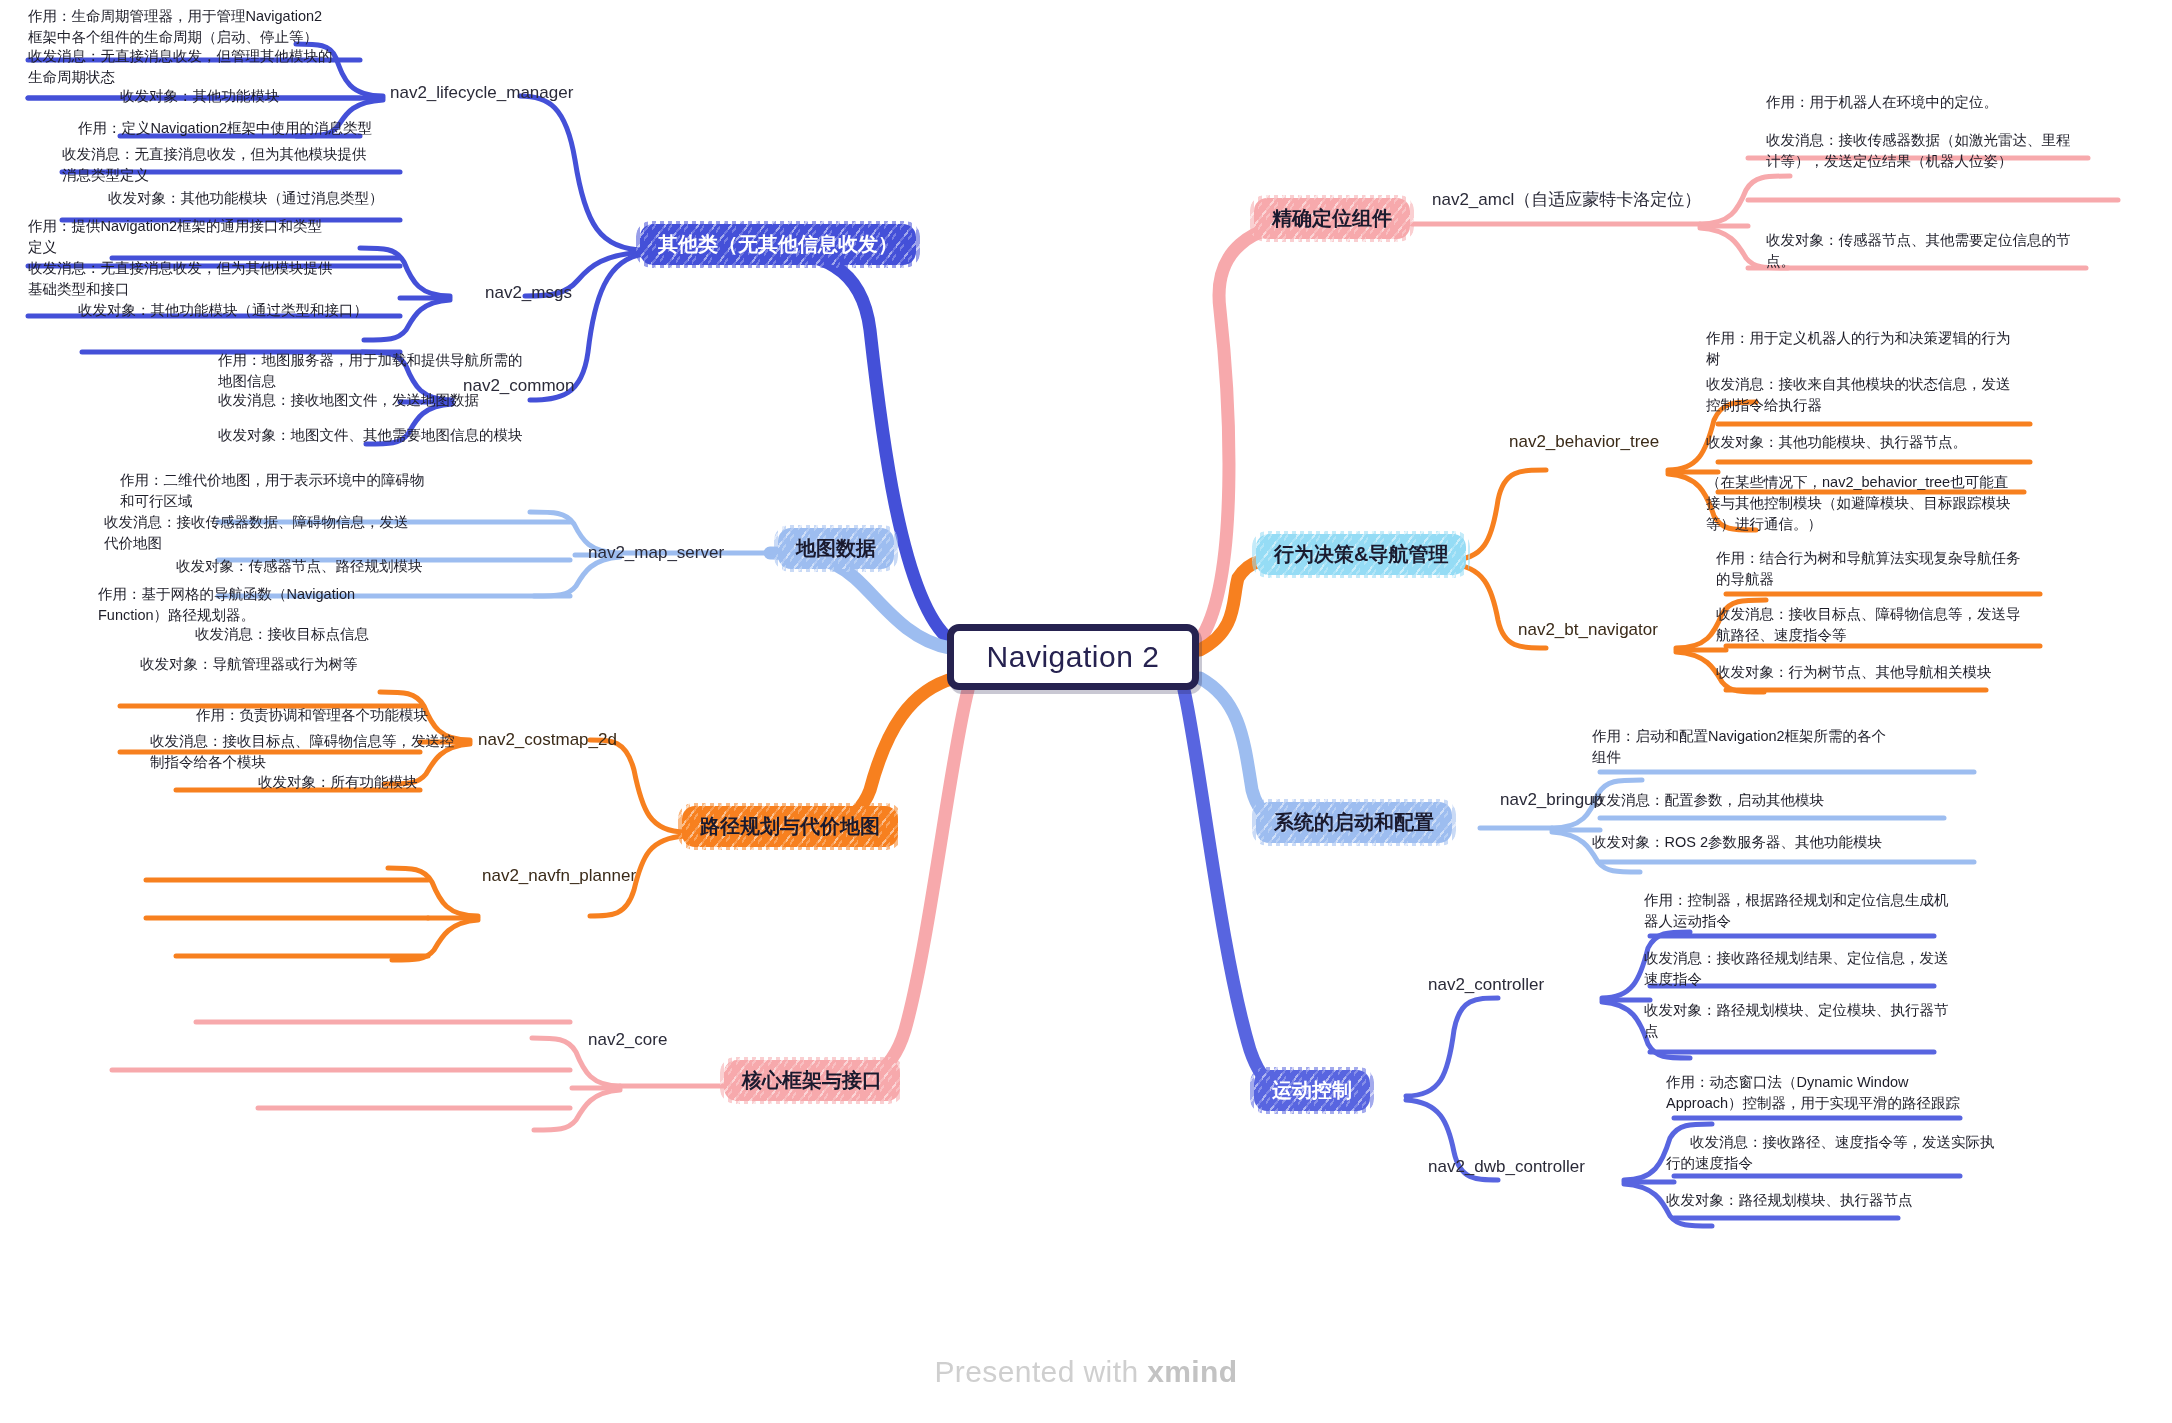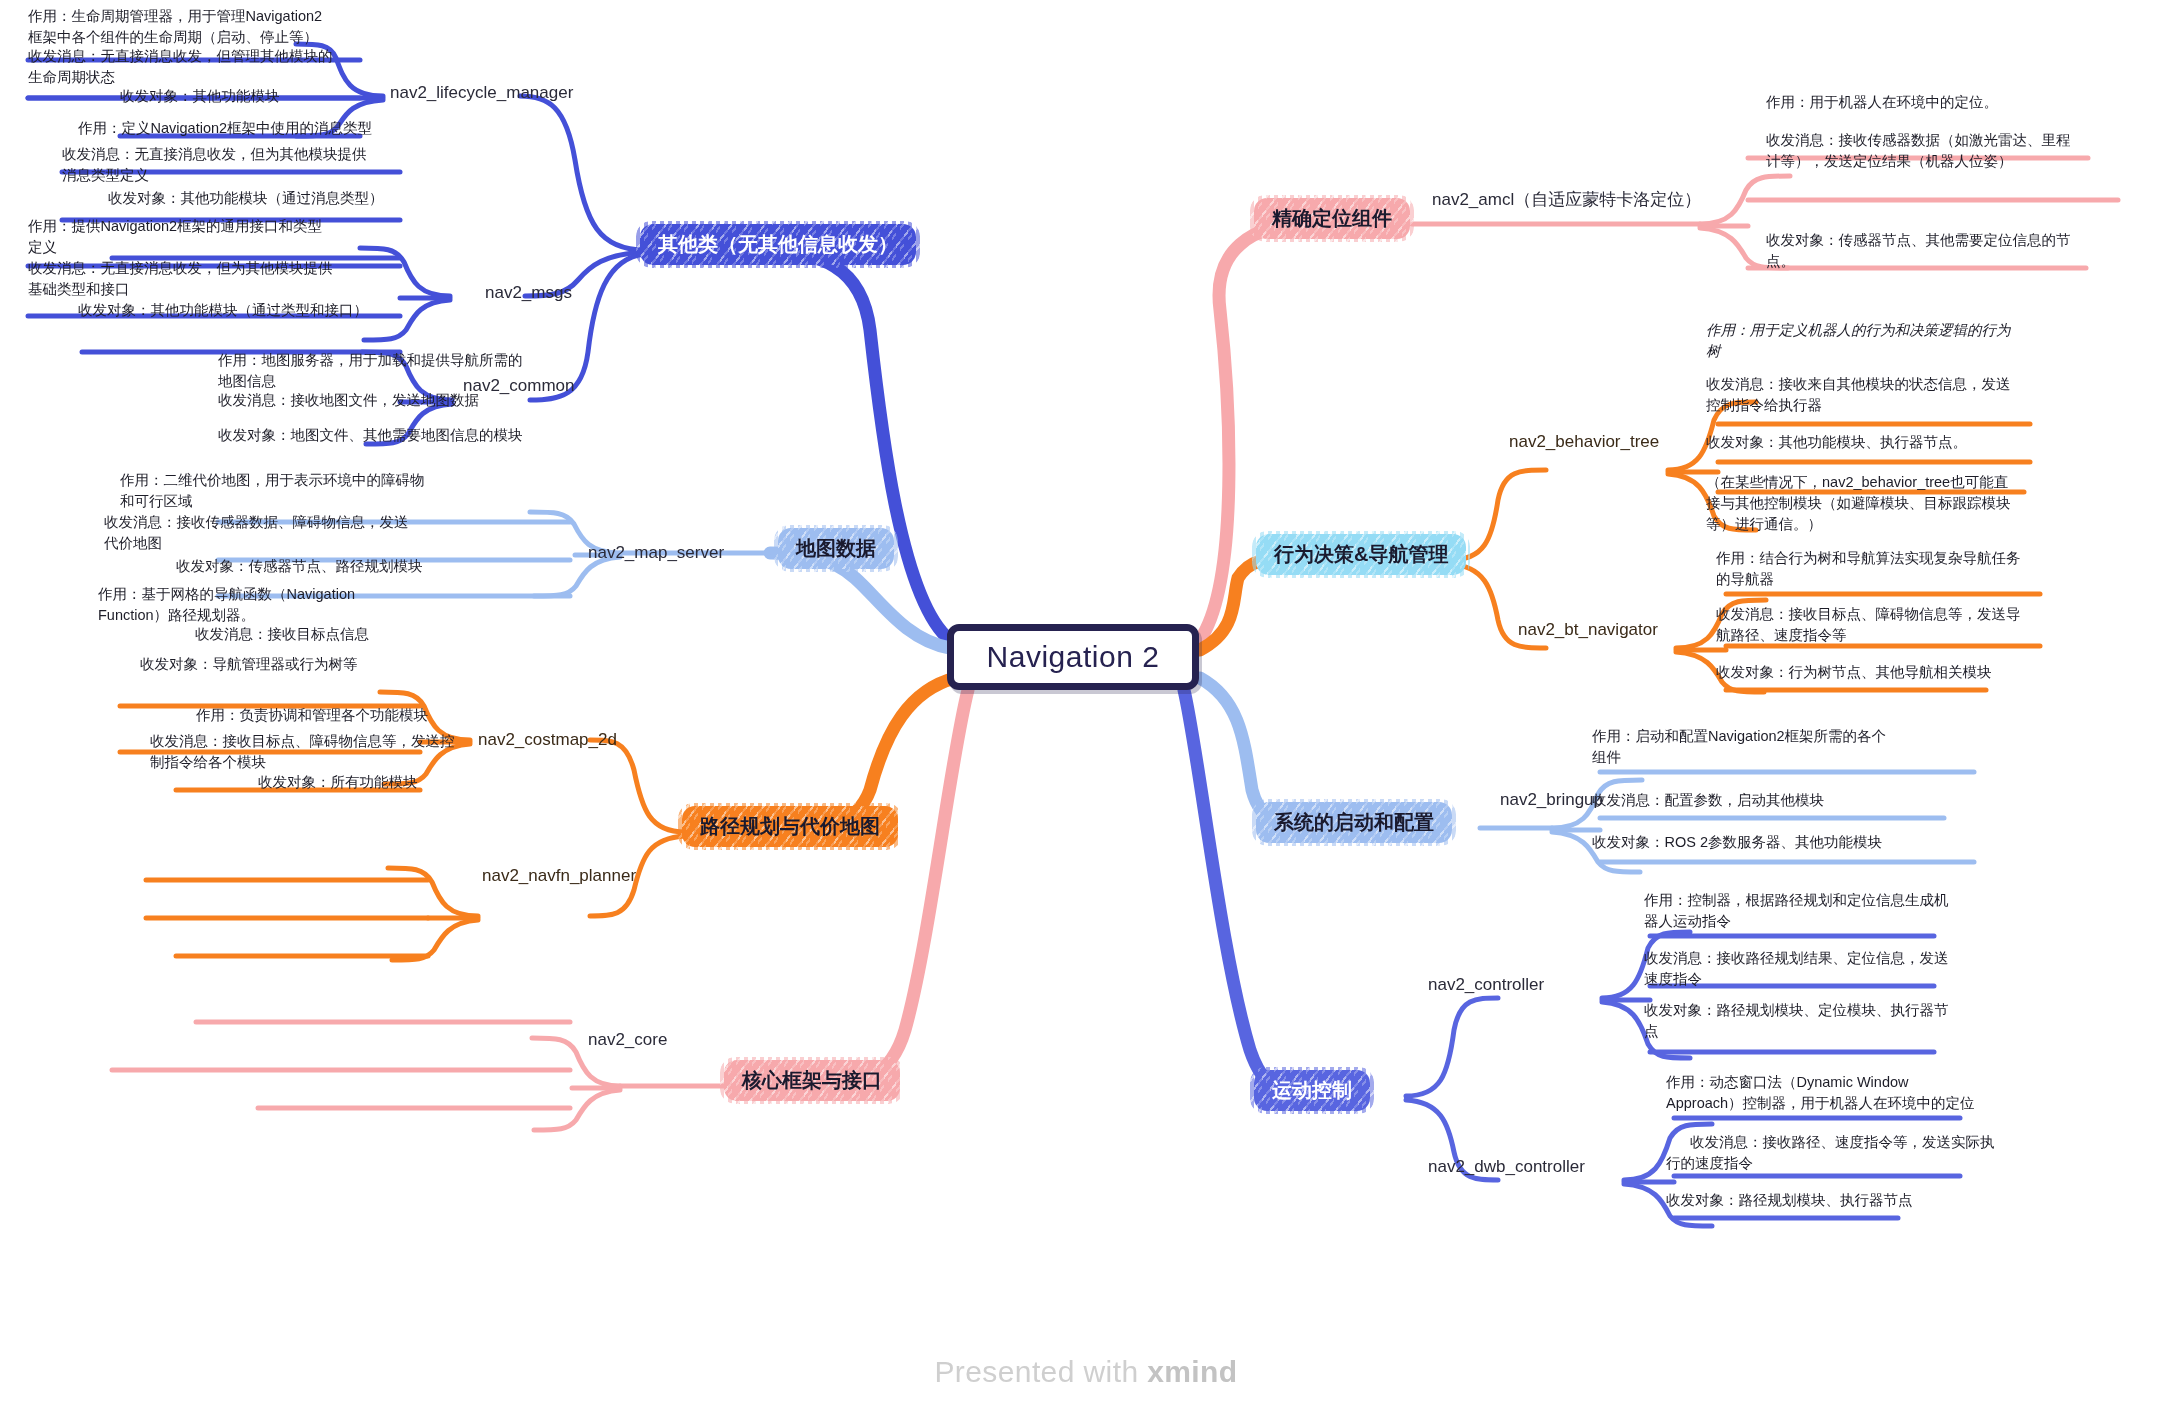--- a/index.html
+++ b/index.html
@@ -422,21 +422,21 @@
   </div>
   <div class="leaf" style="left:1766px; top:130px; width:350px;">
     <span style="white-space: pre-line;">收发消息：接收传感器数据（如激光雷达、里程
 计等），发送定位结果（机器人位姿）</span>
   </div>
   <div class="leaf" style="left:1766px; top:230px; width:340px;">
     <span style="white-space: pre-line;">收发对象：传感器节点、其他需要定位信息的节
 点。</span>
   </div>
 
-  <div class="leaf" style="left:1706px; top:320px; width:330px;font-style:italic;">
+  <div class="leaf" style="left:1706px; top:328px; width:330px;">
     <span style="white-space: pre-line;">作用：用于定义机器人的行为和决策逻辑的行为
 树</span>
   </div>
   <div class="leaf" style="left:1706px; top:374px; width:330px;">
     <span style="white-space: pre-line;">收发消息：接收来自其他模块的状态信息，发送
 控制指令给执行器</span>
   </div>
   <div class="leaf" style="left:1706px; top:432px; width:330px;">
     <span style="white-space: pre-line;">收发对象：其他功能模块、执行器节点。</span>
   </div>
@@ -477,21 +477,21 @@
     <span style="white-space: pre-line;">收发消息：接收路径规划结果、定位信息，发送
 速度指令</span>
   </div>
   <div class="leaf" style="left:1644px; top:1000px; width:340px;">
     <span style="white-space: pre-line;">收发对象：路径规划模块、定位模块、执行器节
 点</span>
   </div>
 
   <div class="leaf" style="left:1666px; top:1072px; width:340px;">
     <span style="white-space: pre-line;">作用：动态窗口法（Dynamic Window
-Approach）控制器，用于机器人在环境中的定位</span>
+Approach）控制器，用于实现平滑的路径跟踪</span>
   </div>
   <div class="leaf" style="left:1666px; top:1132px; width:335px;">
     <span style="white-space: pre-line; margin-left: 24px;">收发消息：接收路径、速度指令等，发送实际执
 行的速度指令</span>
   </div>
   <div class="leaf" style="left:1666px; top:1190px; width:340px;">
     <span style="white-space: pre-line;">收发对象：路径规划模块、执行器节点</span>
   </div>
 
   <div class="footer">

